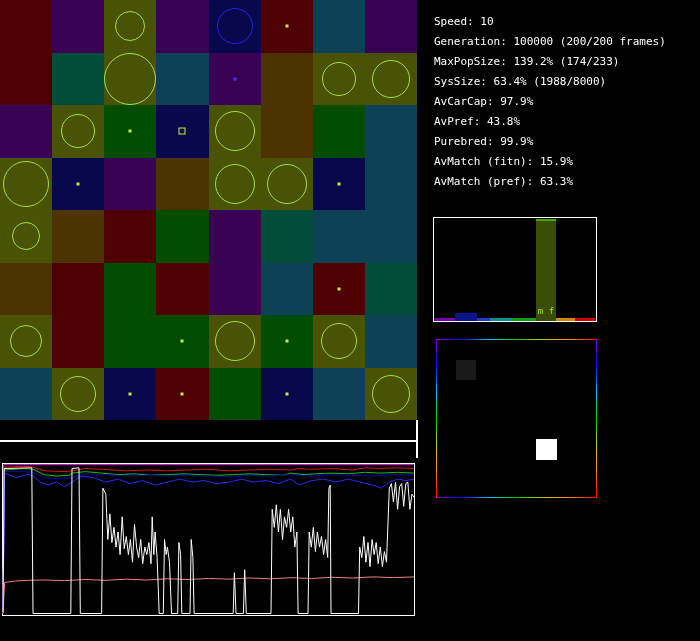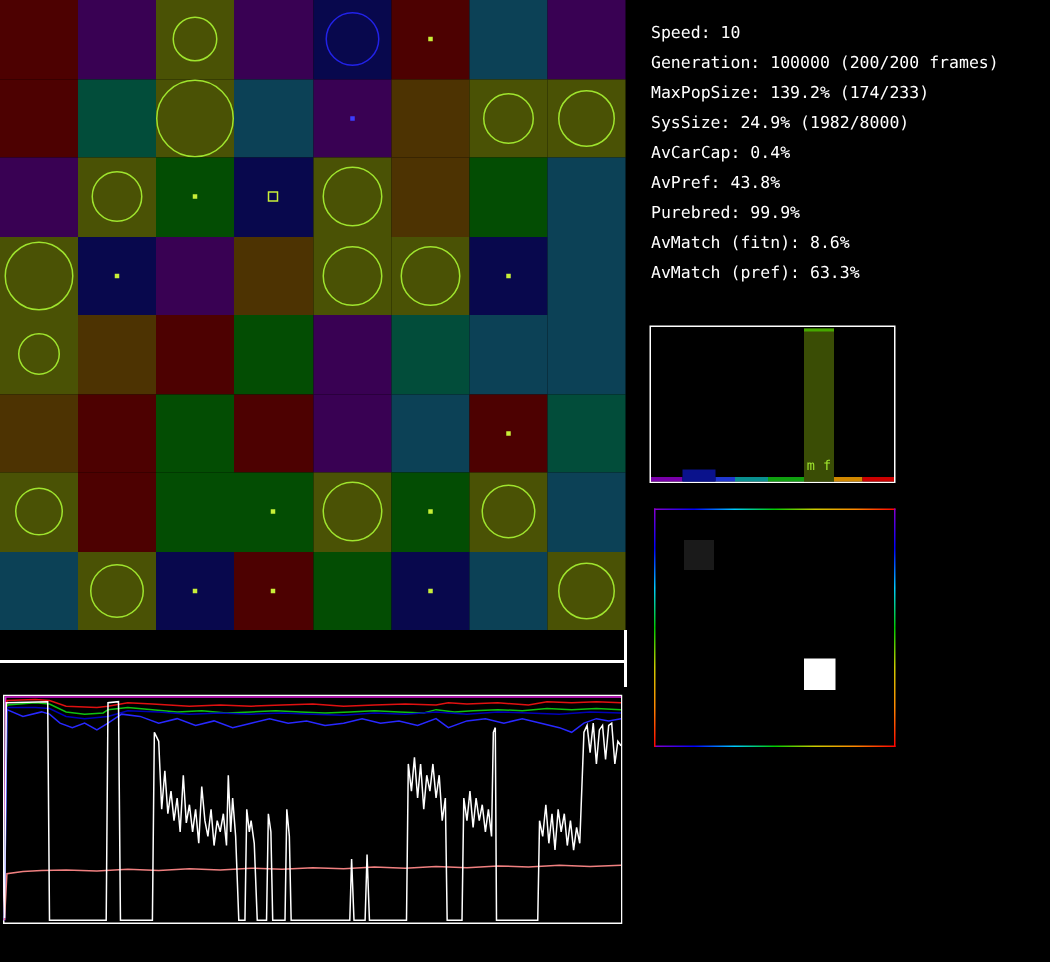--- a/index.html
+++ b/index.html
@@ -170,25 +170,25 @@
       </div>
     </div>
 
   <div id="hscroll"></div>
   <div id="vscroll"></div>
 
   <div id="stats-panel">
       <div class="stat-line">Speed: 10</div>
       <div class="stat-line">Generation: 100000 (200/200 frames)</div>
       <div class="stat-line">MaxPopSize: 139.2% (174/233)</div>
-      <div class="stat-line">SysSize: 24.9% (1982/8000)</div>
-      <div class="stat-line">AvCarCap: 0.4%</div>
+      <div class="stat-line">SysSize: 63.4% (1988/8000)</div>
+      <div class="stat-line">AvCarCap: 97.9%</div>
       <div class="stat-line">AvPref: 43.8%</div>
       <div class="stat-line">Purebred: 99.9%</div>
-      <div class="stat-line">AvMatch (fitn): 8.6%</div>
+      <div class="stat-line">AvMatch (fitn): 15.9%</div>
       <div class="stat-line">AvMatch (pref): 63.3%</div>
     </div>
 
   <div id="histogram">
     <div class="inner">
       <div id="hist-strip">
           <div style="width: 21px; background: rgb(122, 0, 170);"></div>
           <div style="width: 22px; background: rgb(10, 18, 140);"></div>
           <div style="width: 13px; background: rgb(32, 56, 208);"></div>
           <div style="width: 22px; background: rgb(10, 144, 144);"></div>

